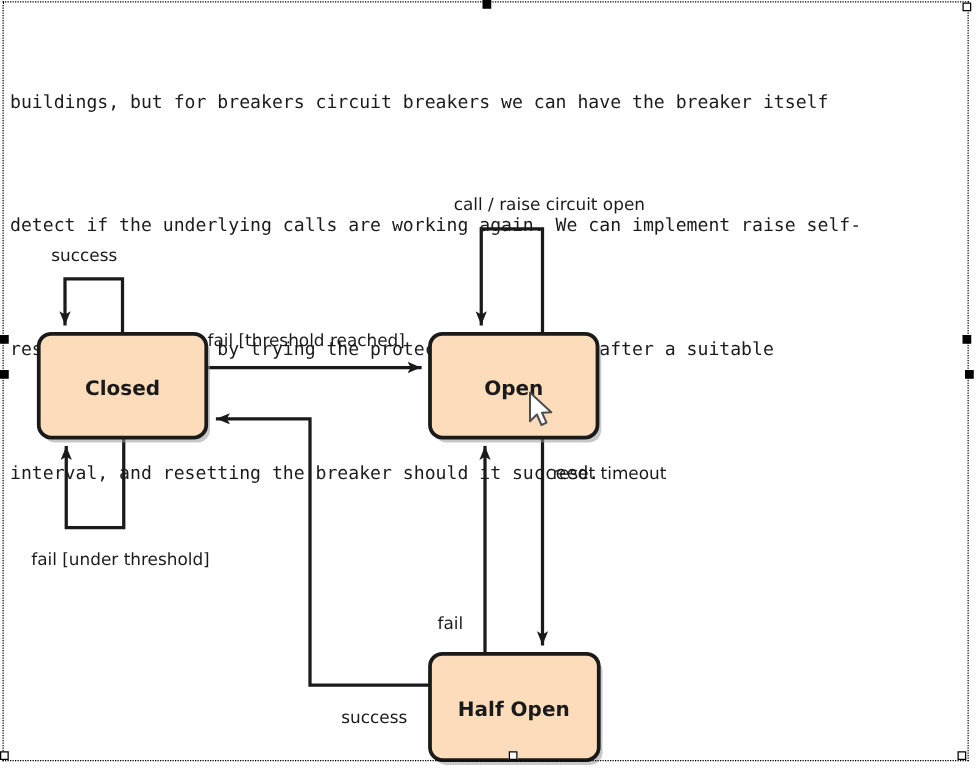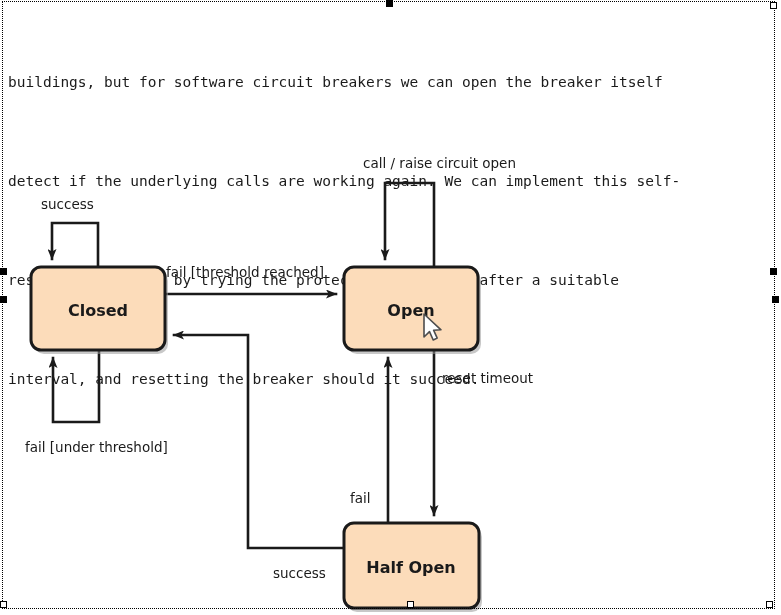--- a/index.html
+++ b/index.html
@@ -77,22 +77,22 @@
     font-size: 13.5px;
     fill: #1a1a1a;
   }
 </style>
 </head>
 <body>
 
 <div id="screen">
 
   <div id="doc-text">
-    <span class="line">buildings, but for software circuit breakers we can open the breaker itself</span>
-    <span class="line">detect if the underlying calls are working again. We can implement this self-</span>
+    <span class="line">buildings, but for breakers circuit breakers we can have the breaker itself</span>
+    <span class="line">detect if the underlying calls are working again. We can implement raise self-</span>
     <span class="line">resetting behavior by trying the protected call again after a suitable</span>
     <span class="line">interval, and resetting the breaker should it succeed.</span>
   </div>
 
   <div id="diagram">
     <svg width="781" height="615" viewBox="0 0 781 615" xmlns="http://www.w3.org/2000/svg">
       <defs>
         <marker id="arrowhead" markerWidth="11" markerHeight="9" refX="10" refY="4.5" orient="auto" markerUnits="userSpaceOnUse">
           <path d="M0,0 L11,4.5 L0,9 L2.6,4.5 Z" fill="#1a1a1a"></path>
         </marker>

